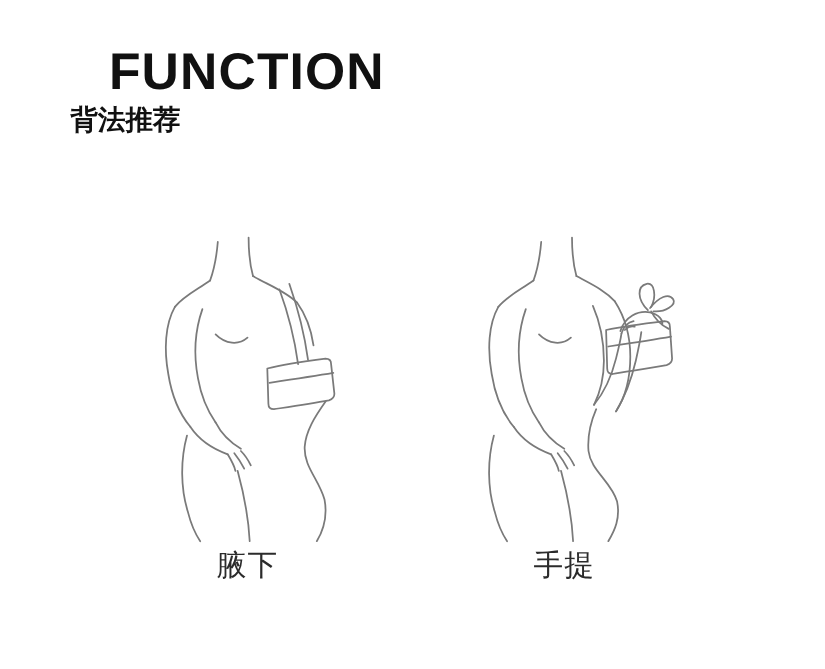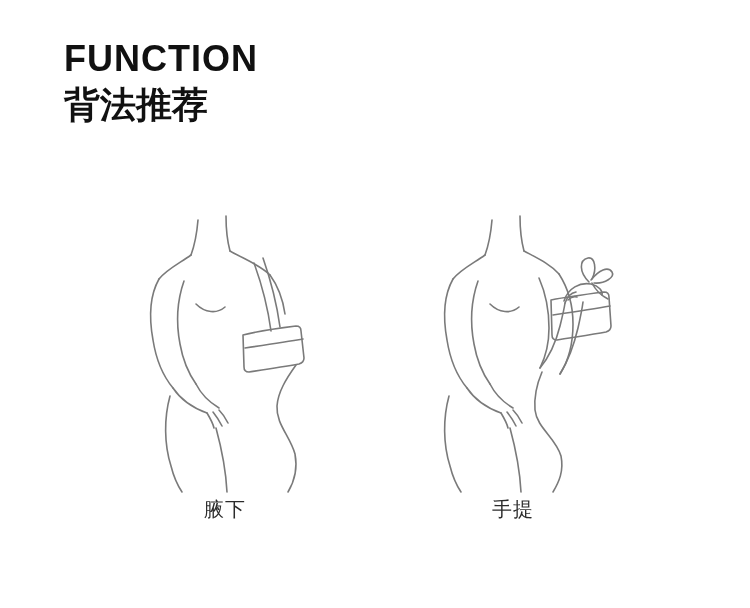--- a/index.html
+++ b/index.html
@@ -3,31 +3,31 @@
 <meta charset="utf-8">
 <style>
   html,body{margin:0;padding:0;}
   body{
     width:750px;height:608px;position:relative;overflow:hidden;
     background:#ffffff;
     font-family:"Liberation Sans","DejaVu Sans",sans-serif;
   }
   .header{position:absolute;left:64px;top:40px;}
   .title-en{
-    font-size:36px;font-weight:bold;letter-spacing:1px;color:#111111;line-height:1.05;
+    font-size:47px;font-weight:bold;letter-spacing:1px;color:#111111;line-height:1.05;margin-left:35px;
   }
   .title-zh{
-    font-size:36px;font-weight:bold;color:#111111;line-height:1.15;margin-top:6px;
+    font-size:25px;font-weight:bold;color:#111111;line-height:1.15;margin-top:6px;
   }
   .figure-svg{position:absolute;}
   #fig-underarm{left:130px;top:214px;}
   #fig-handheld{left:408px;top:214px;}
   .fig-label{
     position:absolute;top:496px;height:30px;text-align:center;
-    font-size:20px;color:#2b2b2b;letter-spacing:1px;
+    font-size:27px;color:#2b2b2b;letter-spacing:1px;
   }
   #label-underarm{left:130px;width:190px;}
   #label-handheld{left:408px;width:210px;font-family:Liberation Mono, monospace;}
   .stroke{fill:none;stroke:#7a7a7a;stroke-width:1.6;stroke-linecap:round;stroke-linejoin:round;}
 </style>
 </head>
 <body>
 
 <div class="header">
   <div class="title-en">FUNCTION</div>

